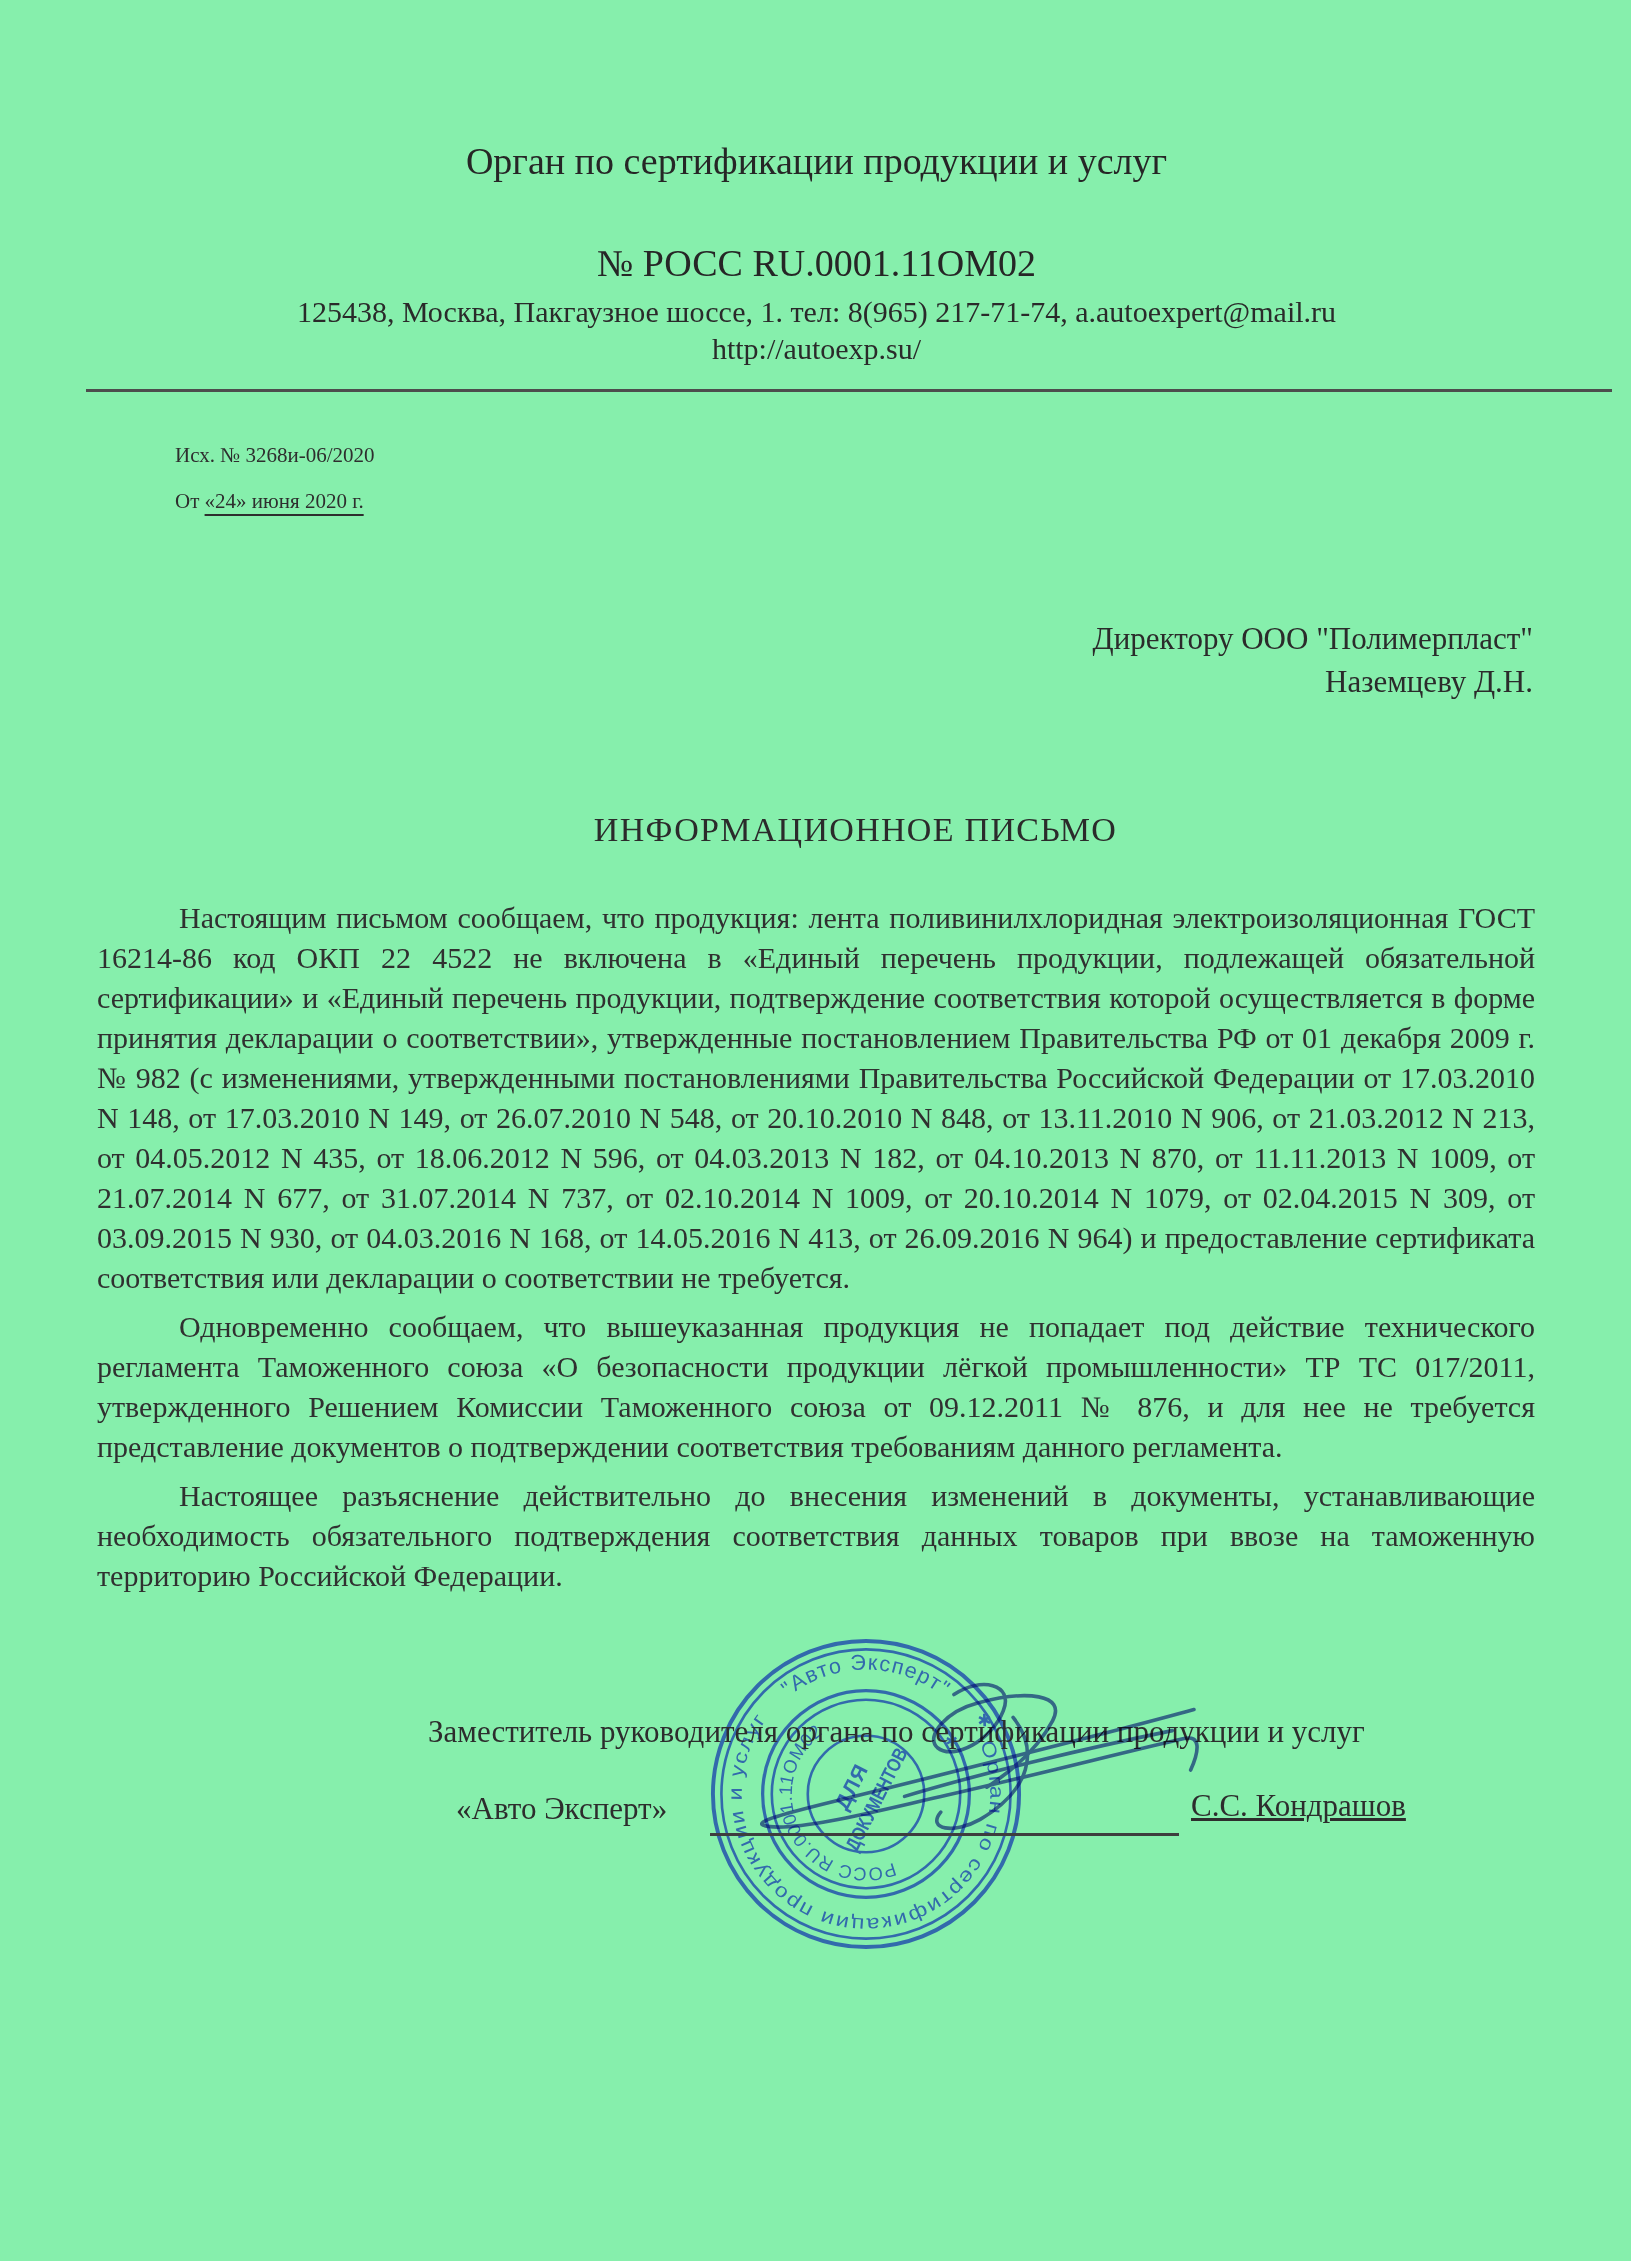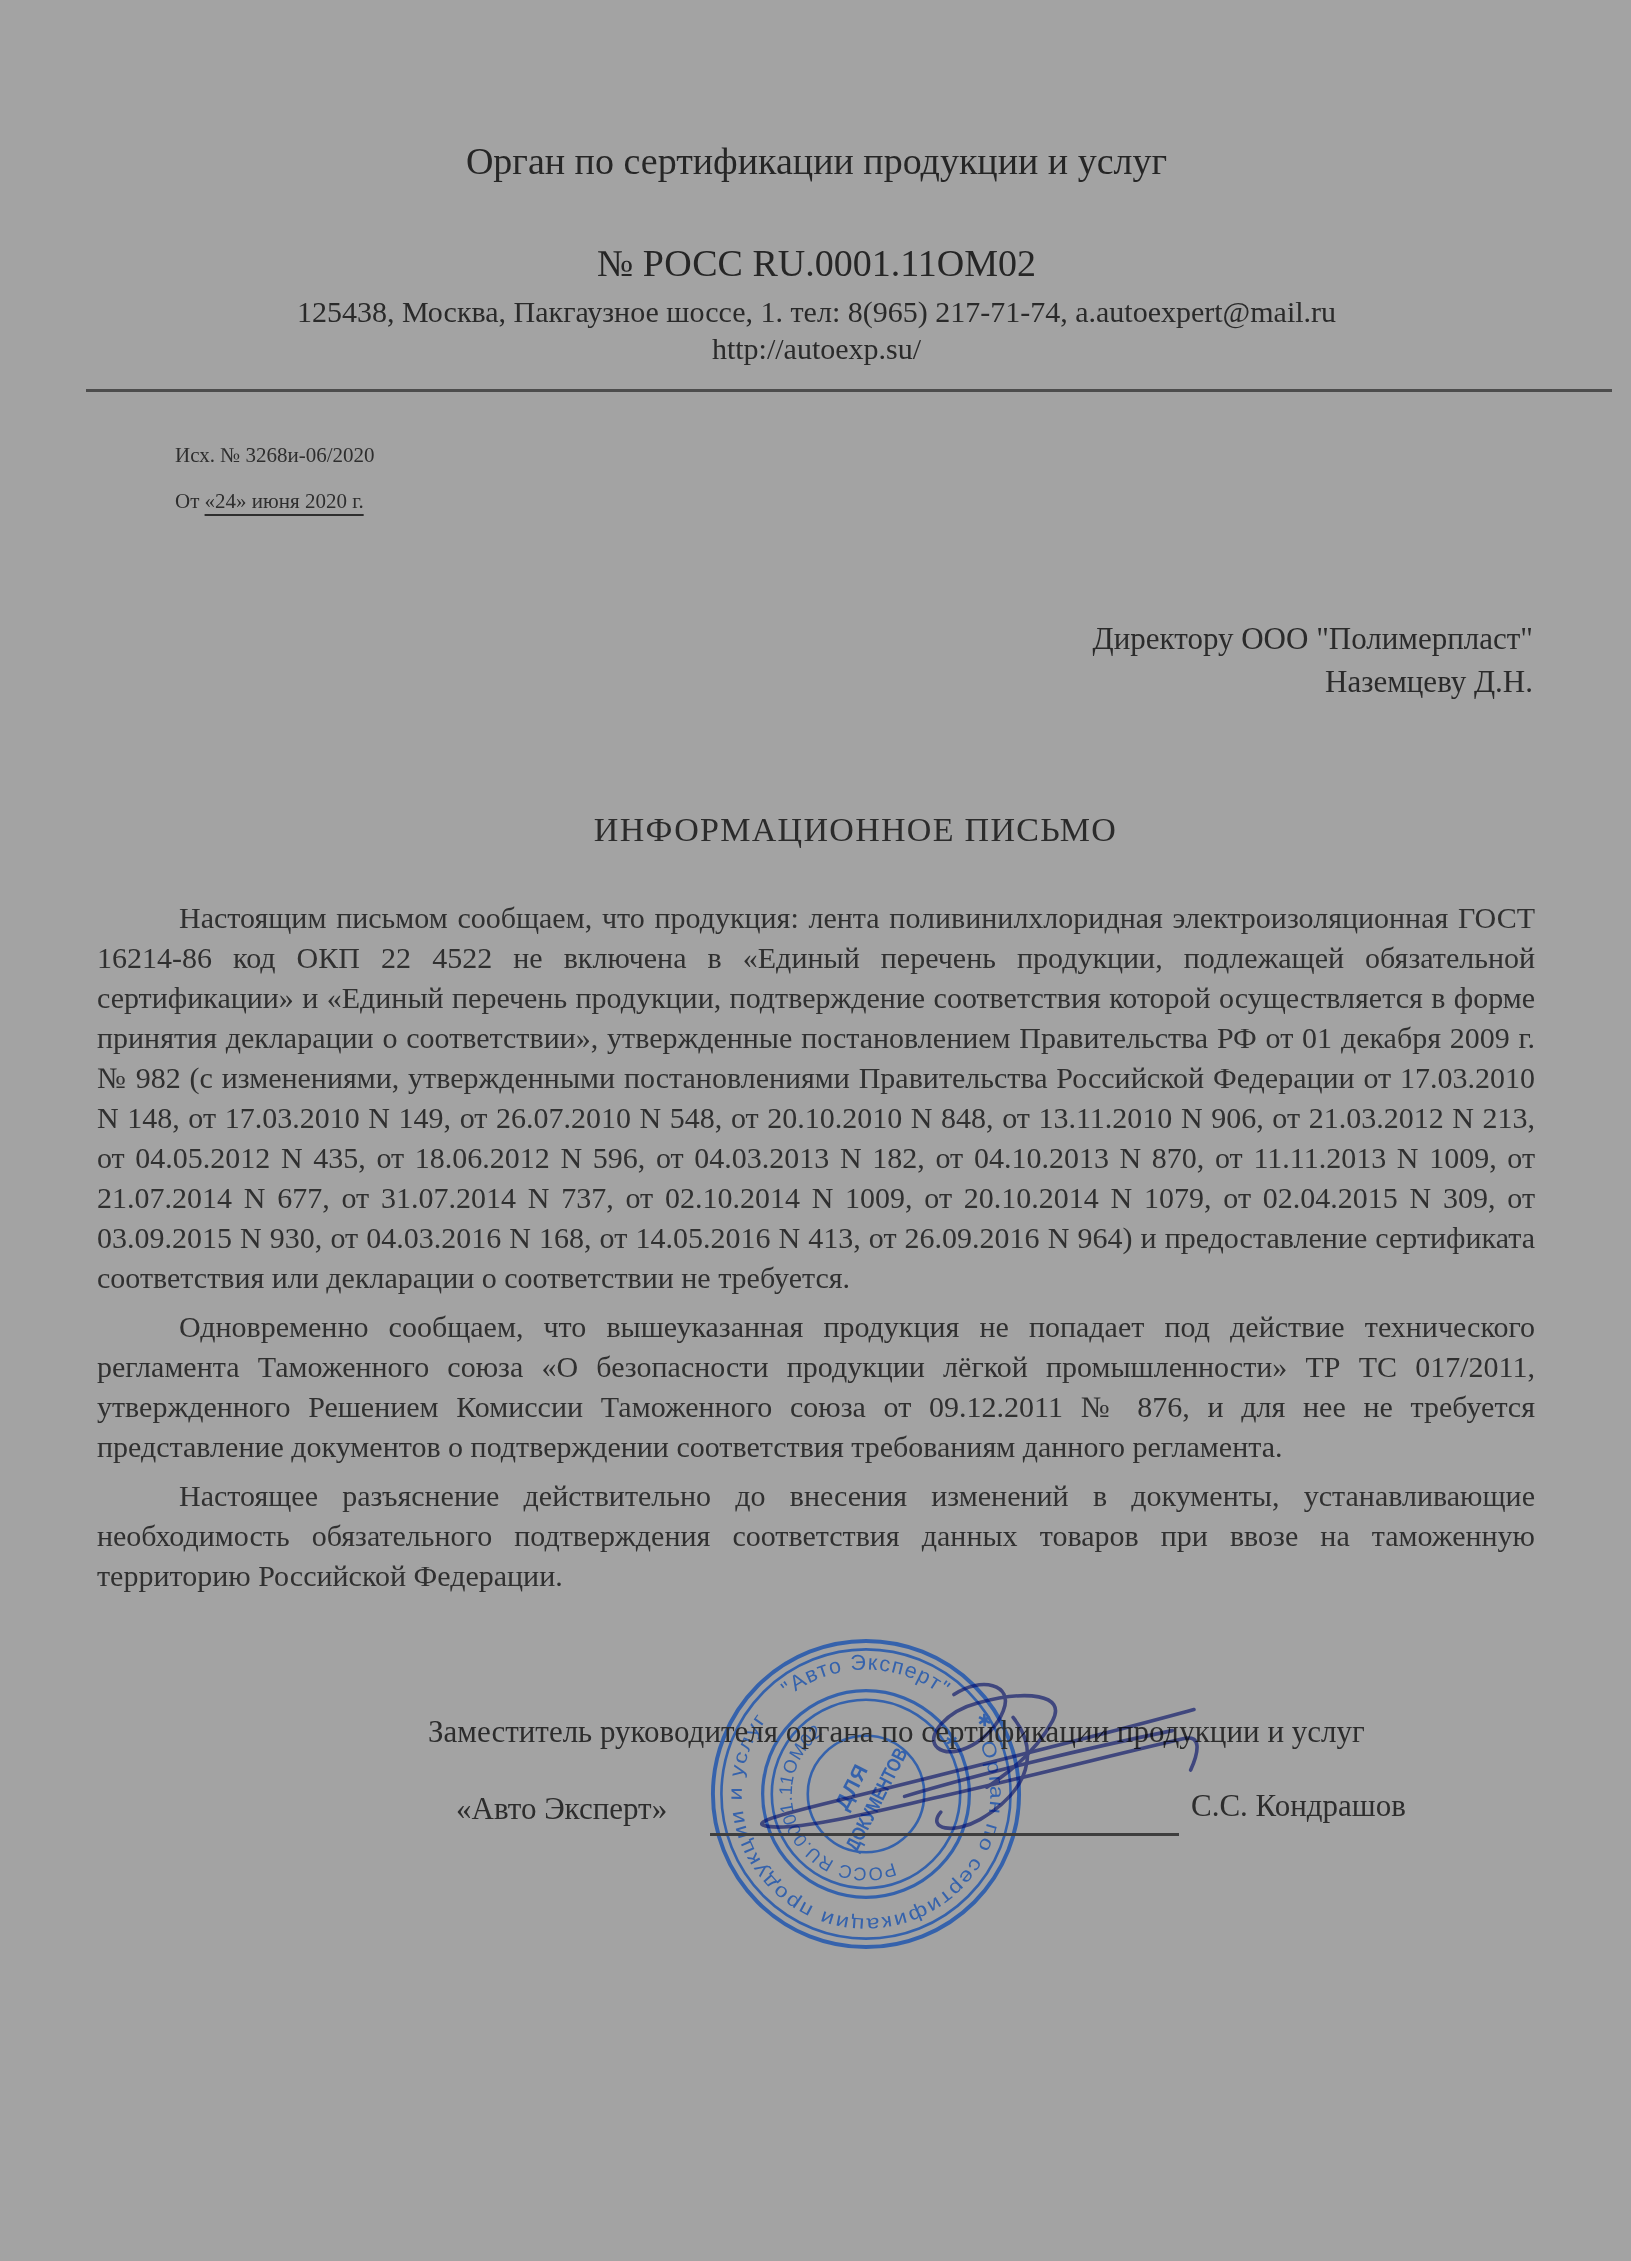--- a/index.html
+++ b/index.html
@@ -1,19 +1,19 @@
 <!DOCTYPE html>
 <html style="font-size:10.5px"><head>
 <meta charset="utf-8">
 <style>
   html,body{margin:0;padding:0;background:#e8e8e8;}
   .page{
     position:relative;
     width:1632px;height:2261px;
-    background:#a3a3a3;
+    background:#86efac;
     font-family:"Liberation Serif", serif;
     color:#2d2d2d;
     overflow:hidden;
   }
   .abs{position:absolute;}
   
   .lh-big{
     left:86px;width:1461px;text-align:center;
     font-size:38px;line-height:51px;color:#262626;
     white-space:nowrap;
@@ -103,21 +103,21 @@
       <g transform="translate(240,240) rotate(-63)" font-weight="bold" text-anchor="middle">
         <text y="-14" font-size="32" letter-spacing="2">ДЛЯ</text>
         <text y="28" font-size="30" textLength="172" lengthAdjust="spacingAndGlyphs">ДОКУМЕНТОВ</text>
       </g>
     </g>
   </svg>
 
   <div class="abs sig-caption" style="top:1714px;left:428px;">Заместитель руководителя органа по сертификации продукции и услуг</div>
   <div class="abs sig-org" style="top:1791px;left:456px;">«Авто Эксперт»</div>
   <div class="abs rule" style="top:1833px;left:710px;width:469px;background:#3e3e3e;"></div>
-  <div class="abs sig-name" style="top:1788px;left:1191px;">С.С. Кондрашов</div>
+  <div class="abs sig-name" style="top:1788px;left:1191px;text-decoration:underline;">С.С. Кондрашов</div>
 
   <svg class="abs ink-svg" style="top:1632px;left:671px;" width="579" height="217" viewBox="0 0 880 330">
     <g fill="none" stroke="#5b68c2" stroke-width="5.5" stroke-linecap="round" stroke-linejoin="round" opacity="0.95">
       <path d="M 795,118 C 680,150 420,215 230,262 C 150,282 118,292 150,296 C 202,302 330,268 420,248 C 560,216 700,180 780,162 C 806,156 803,181 790,210"></path>
       <path d="M 430,95 C 470,68 522,78 505,120 C 488,164 430,196 405,176 C 385,158 420,120 466,108 C 540,88 602,94 580,135 C 558,176 520,210 480,236"></path>
       <path d="M 355,250 C 470,215 640,175 762,150"></path>
       <path d="M 520,130 C 560,180 546,240 470,285 C 430,308 388,300 410,274"></path>
     </g>
   </svg>
 

